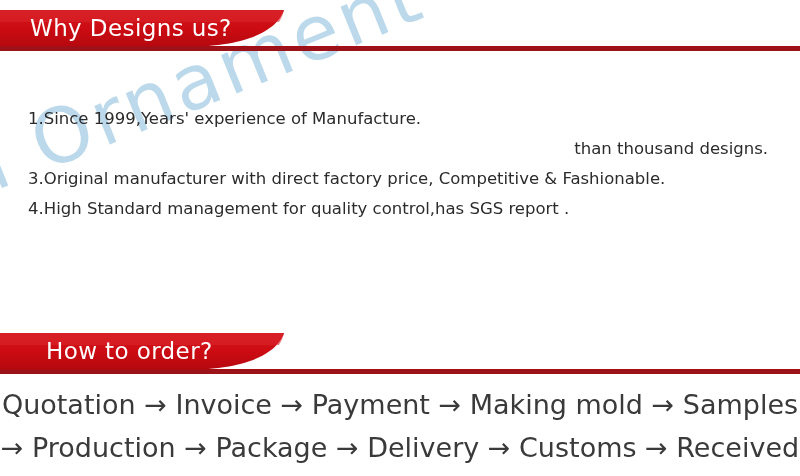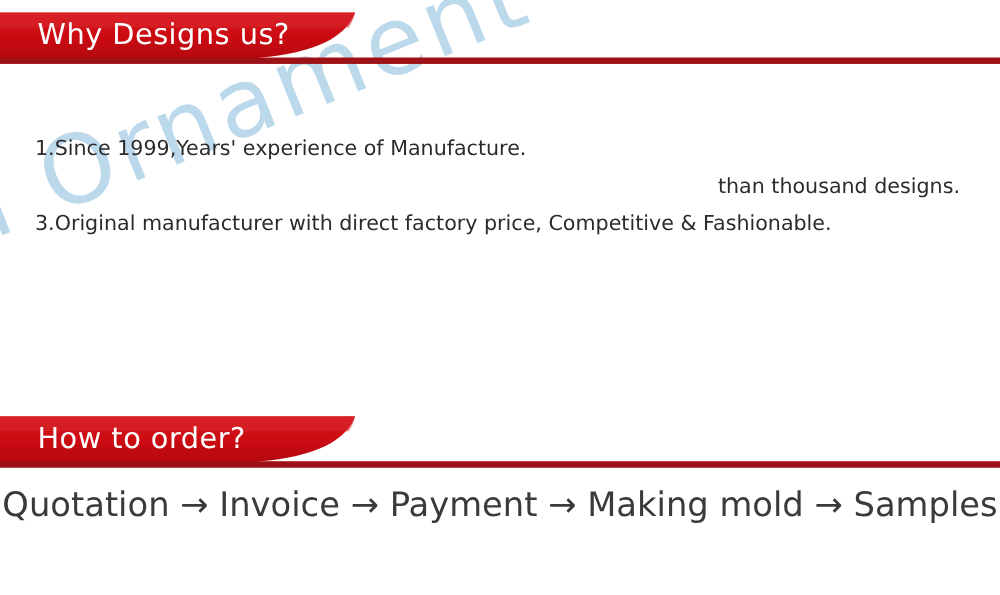--- a/index.html
+++ b/index.html
@@ -54,21 +54,21 @@
     font-family: "DejaVu Sans", sans-serif;
     letter-spacing: 0.4px;
     white-space: nowrap;
     z-index: 4;
   }
 
   #banner-why { top: 8px; }
   #title-why  { left: 30px;  top: 15px; }
 
   #banner-how { top: 331px; }
-  #title-how  { left: 30px;  top: 338px; }
+  #title-how  { left: 46px;  top: 338px; }
 
   
   .features {
     position: absolute;
     left: 28px;
     top: 64px;
     width: 740px;
     z-index: 2;
     margin-top: 40px;
   }
@@ -121,35 +121,37 @@
       <path d="M0,2 L284,2 C284,2 283,8 279,14 L0,14 Z" fill="#d8262c" opacity="0.55"></path>
       <rect x="0" y="38.5" width="800" height="4.5" fill="#9c1219"></rect>
     </svg>
   </div>
   <div class="banner-title" id="title-why">Why Designs us?</div>
 
   <div class="features">
     <div class="feature-item">1.Since 1999,Years' experience of Manufacture.</div>
     <div class="feature-item indent">than thousand designs.</div>
     <div class="feature-item">3.Original manufacturer with direct factory price, Competitive &amp; Fashionable.</div>
+    <div class="feature-item">4.High Standard management for quality control,has SGS report .</div>
   </div>
 
   <div class="banner-wrap" id="banner-how">
     <svg width="800" height="44" viewBox="0 0 800 44" xmlns="http://www.w3.org/2000/svg">
       <defs>
         <linearGradient id="gradHow" x1="0" y1="0" x2="0" y2="1">
           <stop offset="0%" stop-color="#d51920"></stop>
           <stop offset="45%" stop-color="#cc0b12"></stop>
           <stop offset="100%" stop-color="#b1080f"></stop>
         </linearGradient>
       </defs>
       <path d="M0,2 L284,2 C284,2 280,20 250,30 C226,38 205,38 205,38 L800,38 L800,43 L0,43 Z" fill="url(#gradHow)"></path>
       <path d="M0,2 L284,2 C284,2 283,8 279,14 L0,14 Z" fill="#d8262c" opacity="0.55"></path>
       <rect x="0" y="38.5" width="800" height="4.5" fill="#9c1219"></rect>
     </svg>
   </div>
   <div class="banner-title" id="title-how">How to order?</div>
 
   <div class="flow">
     <div class="flow-line">Quotation → Invoice → Payment → Making mold → Samples</div>
+    <div class="flow-line">→ Production → Package → Delivery → Customs → Received</div>
   </div>
 
 </div>
 
 </body></html>

